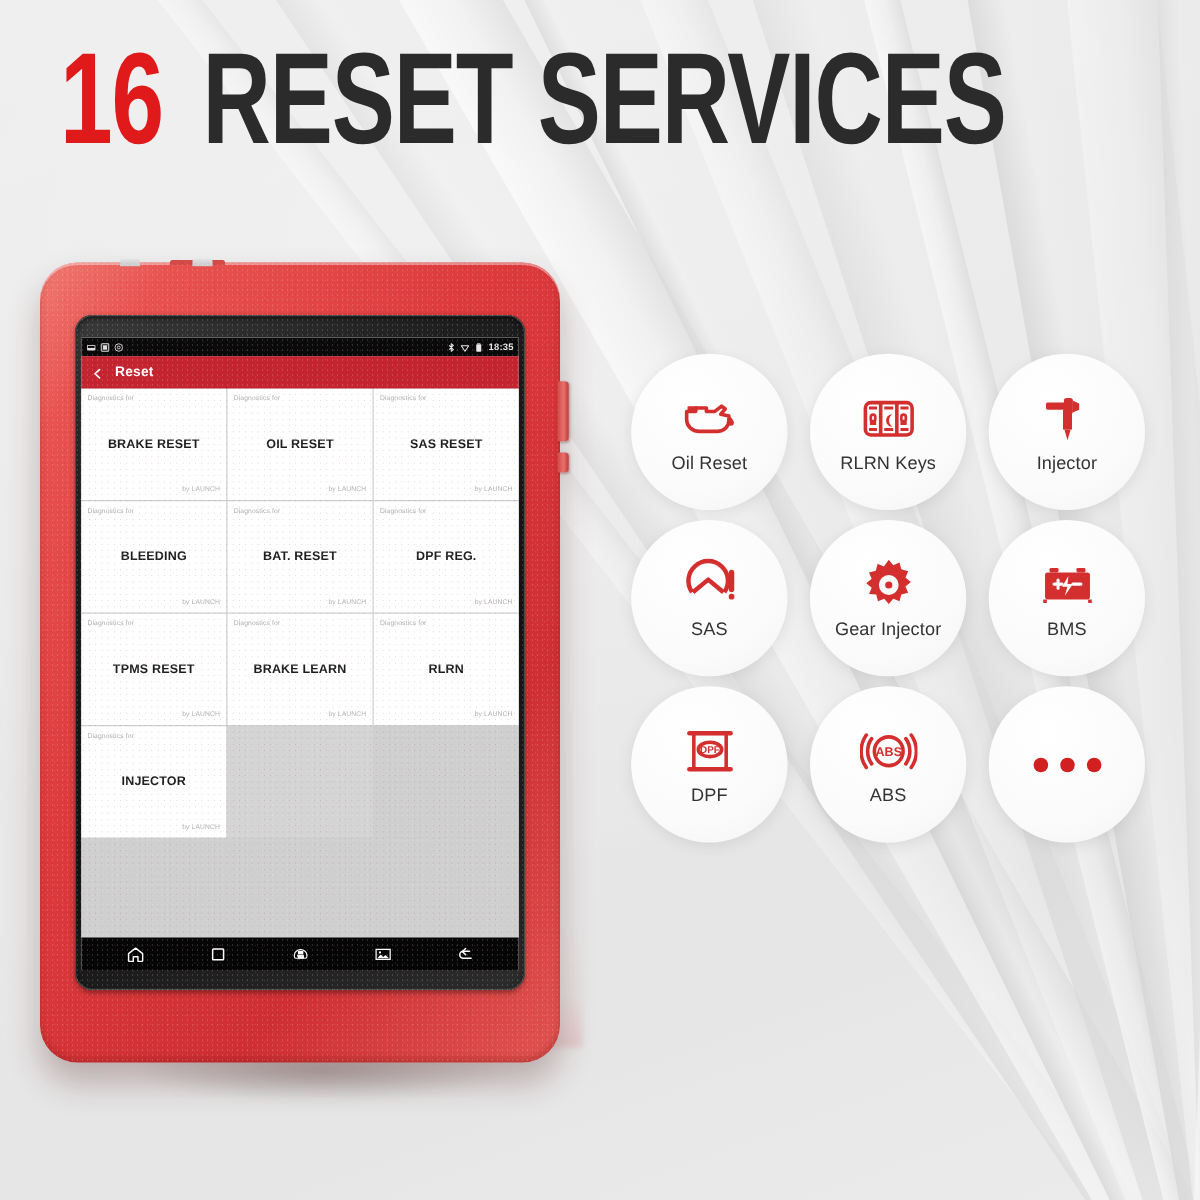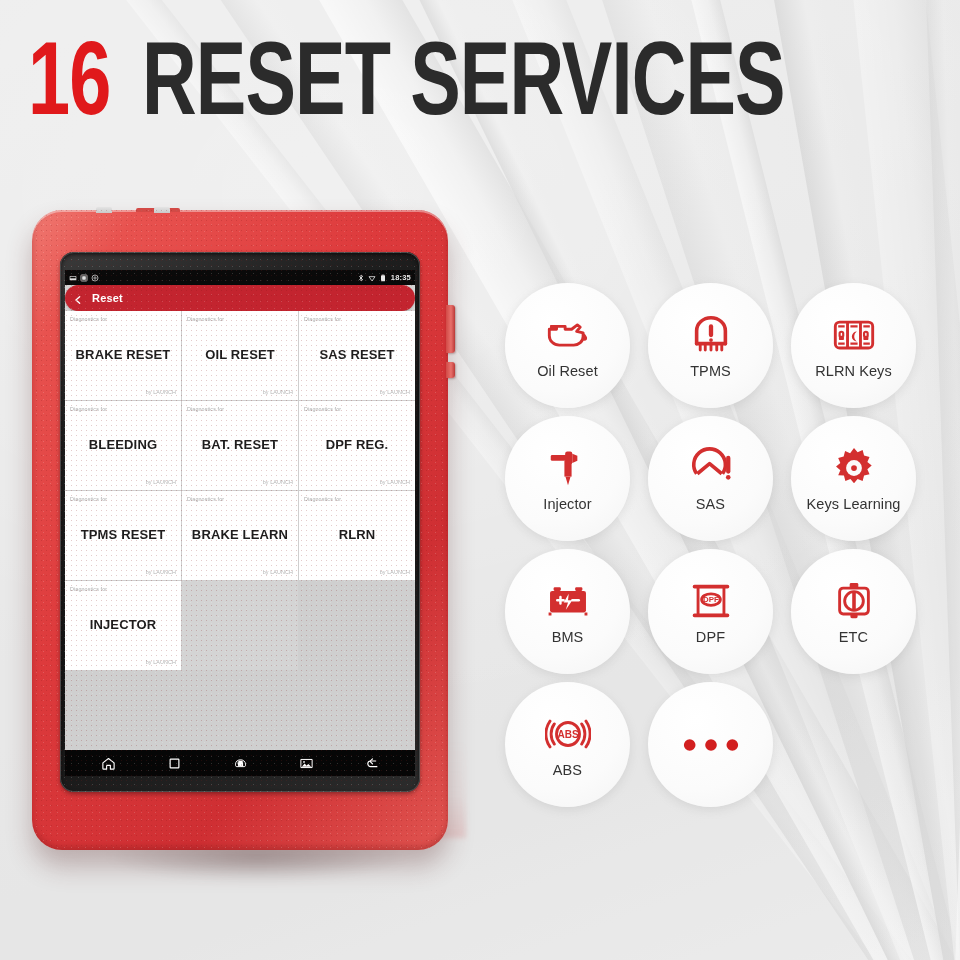--- a/index.html
+++ b/index.html
@@ -30,21 +30,21 @@
     position: absolute; inset: 0; z-index: 1;
     background:
       radial-gradient(120% 90% at 35% 20%, rgba(255,255,255,.75) 0%, rgba(255,255,255,0) 60%),
       linear-gradient(160deg, #f7f7f7 0%, #eeeeee 45%, #e9e9e9 75%, #f3f3f3 100%);
     mix-blend-mode: multiply;
     opacity: .55;
   }
 
   
   #headline {
-    position: absolute; left: 28px; top: 46px; z-index: 5;
+    position: absolute; left: 48px; top: 46px; z-index: 5;
     display: flex; align-items: baseline; gap: 18px;
     white-space: nowrap;
   }
   #headline .hl-num, #headline .hl-text {
     font-family: "Liberation Sans", sans-serif;
     font-weight: 700;
     font-size: 88px;
     line-height: .92;
     letter-spacing: -1px;
     transform: scaleX(.86) scaleY(1.18);
@@ -139,21 +139,20 @@
   .sb-ico { width: 8px; height: 8px; display: inline-block; }
   .sb-ico svg { display: block; }
   #status-clock { font-size: 7.5px; font-weight: 700; margin-left: 1px; }
 
   
   #app-header {
     height: 26px; background: #c3242f;
     display: flex; align-items: center; gap: 9px;
     padding-left: 8px; flex: 0 0 auto;
     box-shadow: 0 1px 2px rgba(0,0,0,.18);
-    border-radius: 13px;
   }
   #back-chevron { width: 10px; height: 14px; }
   #app-title { color: #fff; font-size: 11px; font-weight: 700; letter-spacing: .2px; }
 
   
   #reset-grid {
     flex: 1 1 auto;
     display: grid;
     grid-template-columns: repeat(3, 1fr);
     grid-auto-rows: 89px;
@@ -165,21 +164,21 @@
     background: #fff;
     position: relative;
     display: flex; align-items: center; justify-content: center;
     padding: 4px;
   }
   .reset-cell .cell-sub {
     position: absolute; left: 5px; top: 5px;
     font-size: 5.4px; color: #adadad; letter-spacing: .1px;
   }
   .reset-cell .cell-title {
-    font-size: 13px; font-weight: 700; color: #1d1d1d;
+    font-size: 10px; font-weight: 700; color: #1d1d1d;
     text-align: center; letter-spacing: .15px; line-height: 1.15;
   }
   .reset-cell .cell-by {
     position: absolute; right: 5px; bottom: 5px;
     font-size: 5.4px; color: #b4b4b4; letter-spacing: .1px;
   }
   .reset-cell.empty { background: #d4d4d4; }
 
   
   #nav-bar {
@@ -404,32 +403,20 @@
         <svg viewBox="0 0 64 64" fill="#d32f2f">
           <path d="M6 24h10v-4h12v4h9l8-6 4 3-5 6 9 2v5c0 7-6 12-13 12H20C12 46 6 40 6 33z" fill="none" stroke="#d32f2f" stroke-width="4" stroke-linejoin="round"></path>
           <rect x="7" y="18" width="11" height="6" rx="1"></rect>
           <path d="M55 30c2.4 3 3.6 4.8 3.6 6.3a3.6 3.6 0 11-7.2 0c0-1.5 1.2-3.3 3.6-6.3z"></path>
         </svg>
       </span>
       <span class="f-label">Oil Reset</span>
     </div>
     <div class="feature">
       <span class="f-ico">
-        <svg viewBox="0 0 64 64" fill="none" stroke="#d32f2f" stroke-width="5" stroke-linecap="round">
-          <path d="M12 44V26C12 16 21 8 32 8s20 8 20 18v18"></path>
-          <path d="M12 44h40" stroke-width="5"></path>
-          <path d="M17 46v7M24 46v7M32 46v7M40 46v7M47 46v7" stroke-width="4"></path>
-          <path d="M32 20v12" stroke-width="6"></path>
-          <circle cx="32" cy="39" r="2.6" fill="#d32f2f" stroke="none"></circle>
-        </svg>
-      </span>
-      <span class="f-label">TPMS</span>
-    </div>
-    <div class="feature">
-      <span class="f-ico">
         <svg viewBox="0 0 64 64" fill="none" stroke="#d32f2f" stroke-width="4">
           <rect x="6" y="14" width="52" height="36" rx="6"></rect>
           <path d="M23 14v36M41 14v36"></path>
           <path d="M10 20h9M10 44h9M27 20h10M27 44h10M45 20h9M45 44h9" stroke-width="3.4"></path>
           <path d="M12 34v-4a2.5 2.5 0 015 0v4" stroke-width="3"></path>
           <rect x="11" y="33" width="7" height="6" rx="1" fill="#d32f2f" stroke="none"></rect>
           <path d="M46 34v-4a2.5 2.5 0 015 0v4" stroke-width="3"></path>
           <rect x="45" y="33" width="7" height="6" rx="1" fill="#d32f2f" stroke="none"></rect>
           <path d="M36 27a7 7 0 100 14 8.5 8.5 0 010-14z" fill="#d32f2f" stroke="none"></path>
         </svg>
@@ -461,21 +448,21 @@
       <span class="f-label">SAS</span>
     </div>
     <div class="feature">
       <span class="f-ico">
         <svg viewBox="0 0 64 64" fill="#d32f2f">
           <path d="M32 4l5 6 7-3 2 7.6 7.6 2-3 7 6 5-6 5 3 7-7.6 2-2 7.6-7-3-5 6-5-6-7 3-2-7.6L10 42l3-7-6-5 6-5-3-7 7.6-2 2-7.6 7 3z"></path>
           <circle cx="32" cy="32" r="11" fill="#fbfbfb"></circle>
           <circle cx="32" cy="32" r="4" fill="#d32f2f"></circle>
         </svg>
       </span>
-      <span class="f-label">Keys Learning</span>
+      <span class="f-label">Gear Injector</span>
     </div>
     <div class="feature">
       <span class="f-ico">
         <svg viewBox="0 0 64 64" fill="#d32f2f">
           <rect x="12" y="13" width="10" height="5" rx="1.6"></rect>
           <rect x="42" y="13" width="10" height="5" rx="1.6"></rect>
           <rect x="7" y="18" width="50" height="30" rx="3"></rect>
           <path d="M7 48v4M57 48v4" stroke="#d32f2f" stroke-width="4"></path>
           <path d="M17 31h9M21.5 26.5v9" stroke="#fff" stroke-width="3.4" stroke-linecap="round"></path>
           <path d="M38 31h9" stroke="#fff" stroke-width="3.4" stroke-linecap="round"></path>
@@ -491,32 +478,20 @@
           <path d="M9 12h46M9 52h46" stroke-width="5" stroke-linecap="round"></path>
           <ellipse cx="32" cy="30" rx="13" ry="8"></ellipse>
           <text x="32" y="34" font-size="11" fill="#d32f2f" stroke="none" text-anchor="middle" font-family="Liberation Sans, sans-serif" font-weight="700">DPF</text>
         </svg>
       </span>
       <span class="f-label">DPF</span>
     </div>
     <div class="feature">
       <span class="f-ico">
         <svg viewBox="0 0 64 64" fill="none" stroke="#d32f2f" stroke-width="4">
-          <rect x="12" y="14" width="40" height="36" rx="5"></rect>
-          <circle cx="32" cy="32" r="13"></circle>
-          <path d="M32 19v26" stroke-width="5"></path>
-          <rect x="26" y="7" width="12" height="7" rx="2" fill="#d32f2f" stroke="none"></rect>
-          <rect x="27" y="50" width="10" height="6" rx="2" fill="#d32f2f" stroke="none"></rect>
-        </svg>
-      </span>
-      <span class="f-label">ETC</span>
-    </div>
-    <div class="feature">
-      <span class="f-ico">
-        <svg viewBox="0 0 64 64" fill="none" stroke="#d32f2f" stroke-width="4">
           <circle cx="32" cy="32" r="16"></circle>
           <path d="M13 18a24 24 0 000 28M7 14a31 31 0 000 36M51 18a24 24 0 010 28M57 14a31 31 0 010 36" stroke-linecap="round"></path>
           <text x="32" y="37" font-size="14" fill="#d32f2f" stroke="none" text-anchor="middle" font-family="Liberation Sans, sans-serif" font-weight="700">ABS</text>
         </svg>
       </span>
       <span class="f-label">ABS</span>
     </div>
     <div class="feature more">
       <span class="f-ico">
         <svg viewBox="0 0 64 20" fill="#d21f1f">

